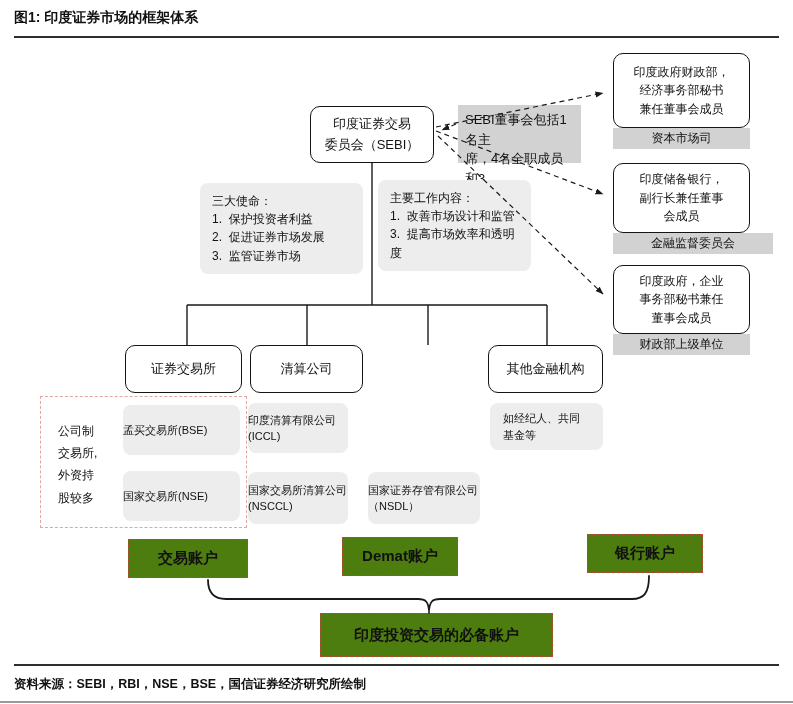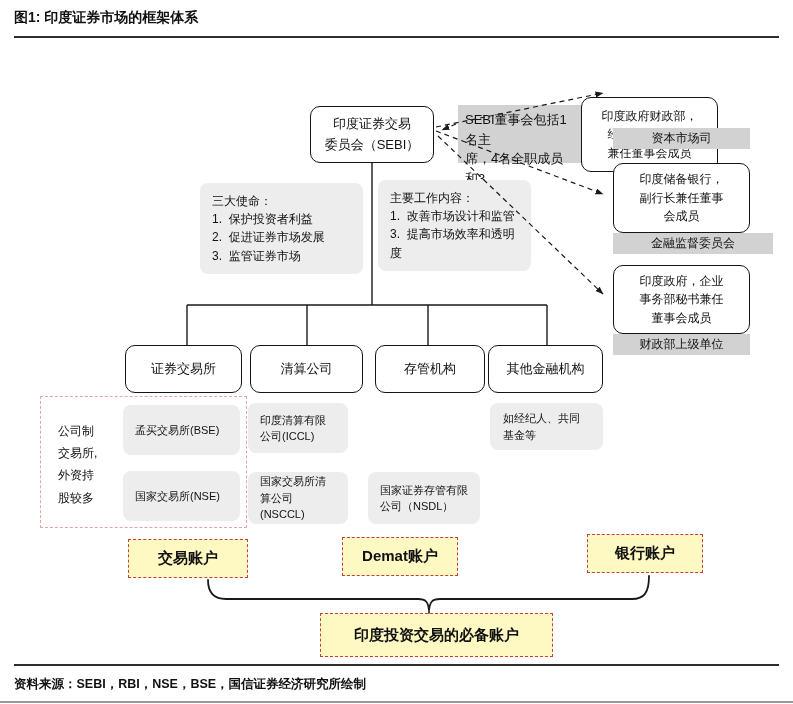--- a/index.html
+++ b/index.html
@@ -9,25 +9,25 @@
   
   .wbox{background:#fff;border:1.5px solid #141414;border-radius:10px;
         display:flex;flex-direction:column;align-items:center;justify-content:center;
         text-align:center;z-index:2;}
   
   .gfill{background:#d2d2d2;z-index:2;}
   
   .lbox{background:#ededed;border-radius:8px;z-index:2;}
   .note{font-size:12px;line-height:1.52;padding:9px 12px;}
   .note .ln{white-space:pre;}
-  .sub{font-size:11px;line-height:1.5;padding:6px 12px;display:flex;align-items:center;text-align:left;}
+  .sub{font-size:11px;line-height:1.5;padding:6px 0;display:flex;align-items:center;text-align:left;}
   .gbar{font-size:12px;display:flex;align-items:center;justify-content:center;text-align:center;}
   .memb{font-size:12px;line-height:1.55;}
   .cat{font-size:13px;}
-  .acct{border:1.6px dashed #c2403e;background:#fef9c3;display:flex;align-items:center;justify-content:center;
+  .acct{border:1.6px dashed #c2403e;background:#4d7c0f;display:flex;align-items:center;justify-content:center;
         font-weight:bold;font-size:15px;z-index:2;}
   .pinkrect{border:1.4px dashed #e2a5a5;z-index:1;}
   .rule{background:#2e2e2e;z-index:2;}
   #overlay{position:absolute;left:0;top:0;z-index:5;pointer-events:none;}
   .title{font-size:14px;font-weight:bold;}
   .source{font-size:12.5px;font-weight:bold;}
 </style>
 </head>
 <body>
 
@@ -75,21 +75,21 @@
     <div class="ln">3.  监管证券市场</div>
   </div>
 
   <div class="abs lbox note" style="left:378px;top:180px;width:153px;">
     <div class="ln">主要工作内容：</div>
     <div class="ln">1.  改善市场设计和监管</div>
     <div class="ln">3.  提高市场效率和透明</div>
     <div class="ln">度</div>
   </div>
 
-  <div class="abs wbox memb" style="left:581px;top:53px;width:137px;height:75px;margin-top:44px;">
+  <div class="abs wbox memb" style="left:613px;top:53px;width:137px;height:75px;">
     <div>印度政府财政部，</div>
     <div>经济事务部秘书</div>
     <div>兼任董事会成员</div>
   </div>
   <div class="abs gfill gbar" style="left:613px;top:128px;width:137px;height:21px;">资本市场司</div>
 
   <div class="abs wbox memb" style="left:613px;top:163px;width:137px;height:70px;">
     <div>印度储备银行，</div>
     <div>副行长兼任董事</div>
     <div>会成员</div>
@@ -98,21 +98,20 @@
 
   <div class="abs wbox memb" style="left:613px;top:265px;width:137px;height:69px;">
     <div>印度政府，企业</div>
     <div>事务部秘书兼任</div>
     <div>董事会成员</div>
   </div>
   <div class="abs gfill gbar" style="left:613px;top:334px;width:137px;height:21px;">财政部上级单位</div>
 
   <div class="abs wbox cat" style="left:125px;top:345px;width:117px;height:48px;">证券交易所</div>
   <div class="abs wbox cat" style="left:250px;top:345px;width:113px;height:48px;">清算公司</div>
-  <div class="abs wbox cat" style="left:375px;top:345px;width:110px;height:48px;">存管机构</div>
   <div class="abs wbox cat" style="left:488px;top:345px;width:115px;height:48px;">其他金融机构</div>
 
   <div class="abs pinkrect" style="left:40px;top:396px;width:207px;height:132px;"></div>
   <div class="abs" style="left:58px;top:420px;font-size:12px;line-height:1.85;z-index:2;">
     <div>公司制</div>
     <div>交易所,</div>
     <div>外资持</div>
     <div>股较多</div>
   </div>
 

